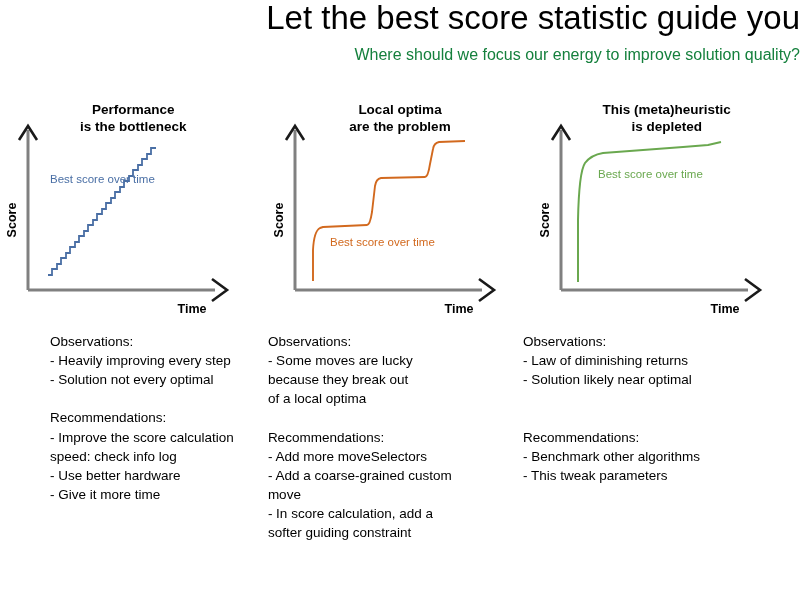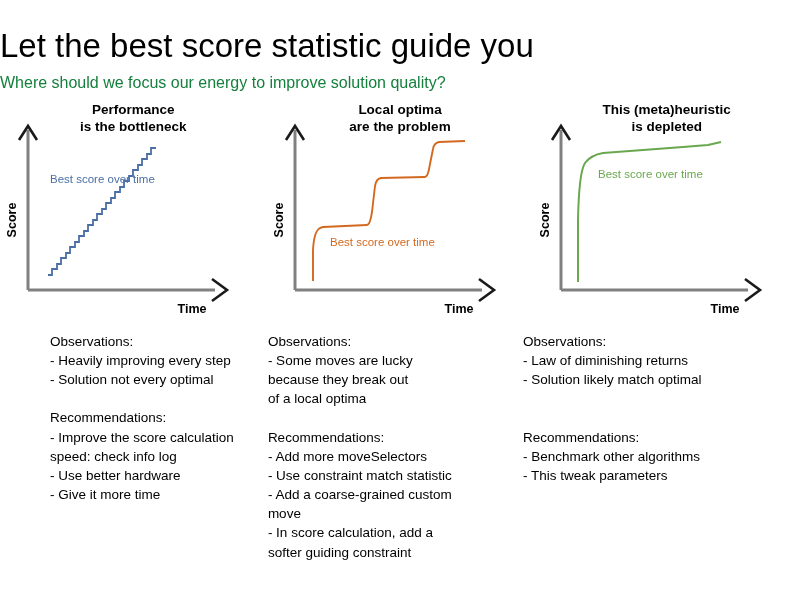--- a/index.html
+++ b/index.html
@@ -11,22 +11,22 @@
     height: 600px;
     background: #ffffff;
     font-family: "Liberation Sans", sans-serif;
     color: #000000;
     overflow: hidden;
     position: relative;
   }
 
   
   #header {
-    text-align: left;
-    padding-top: 28px;
+    text-align: right;
+    padding-top: 0;
   }
   #page-title {
     font-size: 33px;
     font-weight: 400;
     line-height: 1.1;
     letter-spacing: 0px;
     color: #000;
   }
   #page-subtitle {
     font-size: 16px;
@@ -186,31 +186,30 @@
   </div>
 
   <div class="col col-2">
     <div class="block-heading">Observations:</div>
     <div class="bullet">- Some moves are lucky</div>
     <div class="bullet">because they break out</div>
     <div class="bullet">of a local optima</div>
     <div class="block-gap"></div>
     <div class="block-heading">Recommendations:</div>
     <div class="bullet">- Add more moveSelectors</div>
-    <div class="bullet">- Use constraint match statistic</div>
     <div class="bullet">- Add a coarse-grained custom</div>
     <div class="bullet">move</div>
     <div class="bullet">- In score calculation, add a</div>
     <div class="bullet">softer guiding constraint</div>
   </div>
 
   <div class="col col-3">
     <div class="block-heading">Observations:</div>
     <div class="bullet">- Law of diminishing returns</div>
-    <div class="bullet">- Solution likely match optimal</div>
+    <div class="bullet">- Solution likely near optimal</div>
     <div class="block-gap"></div>
     <div class="bullet">&nbsp;</div>
     <div class="block-heading">Recommendations:</div>
     <div class="bullet">- Benchmark other algorithms</div>
     <div class="bullet">- This tweak parameters</div>
   </div>
 
 </div>
 
 </body></html>

